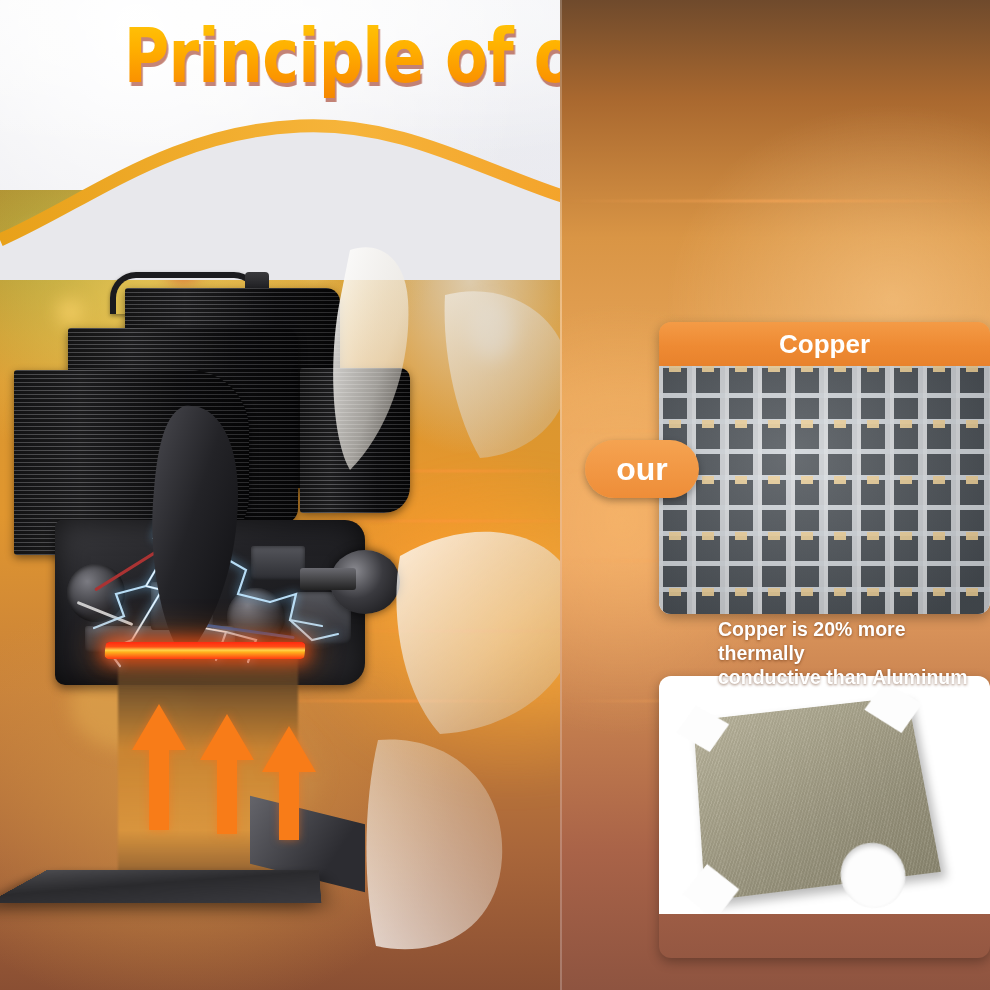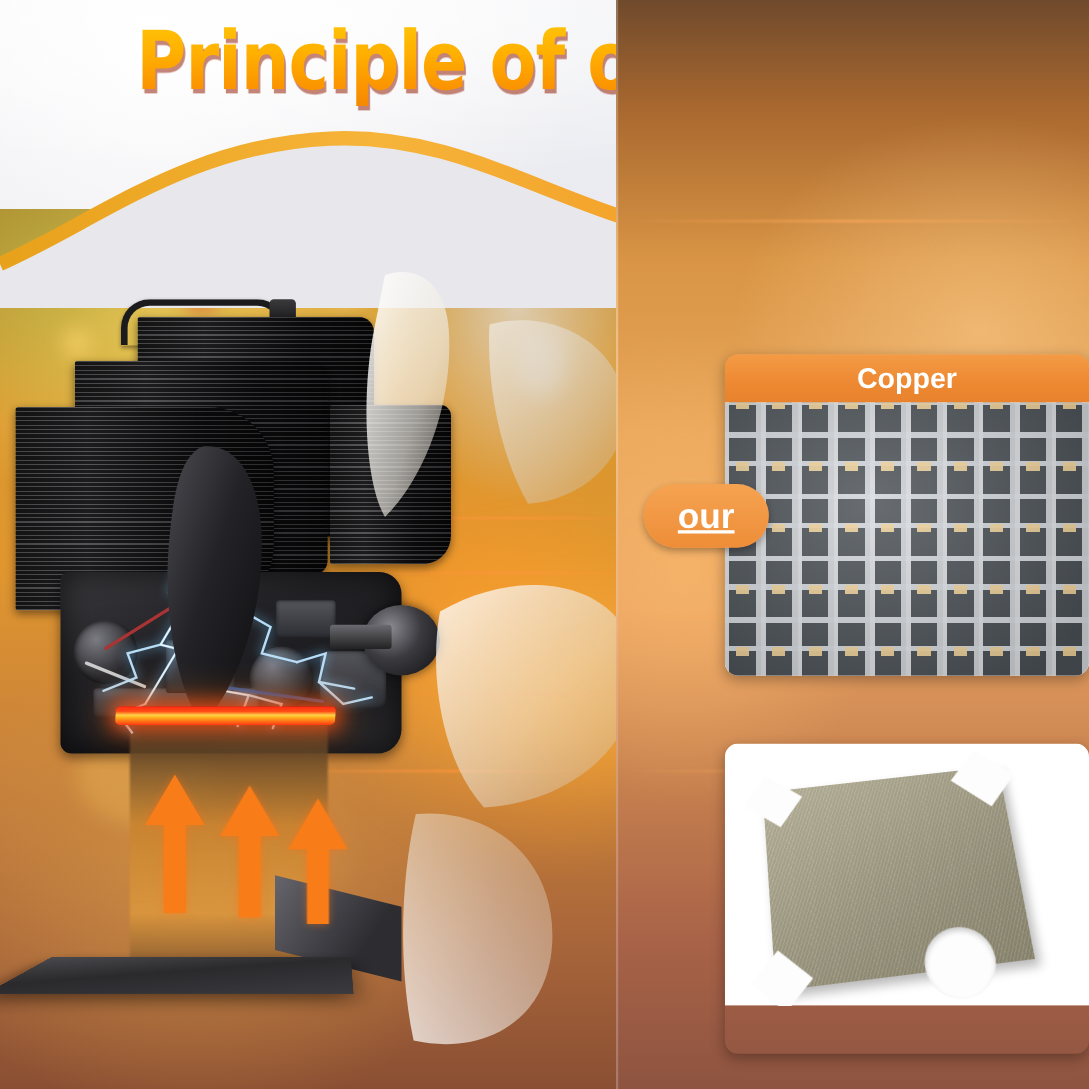--- a/index.html
+++ b/index.html
@@ -174,21 +174,20 @@
   .alu-notch{
     position:absolute; right:34px; bottom:-26px; width:62px; height:62px; border-radius:50%;
     background:#fdfdfd; box-shadow:inset 0 3px 5px rgba(0,0,0,.2);
   }
   .alu-corner{position:absolute; background:#fdfdfd;}
 
   .pill{
     position:absolute; display:flex; align-items:center; justify-content:center;
     color:#fff; font-size:32px; font-weight:bold; border-radius:40px;
     box-shadow:0 3px 7px rgba(0,0,0,.3);
-    text-decoration:underline;
   }
   .pill.our{background:linear-gradient(180deg,#f5a351,#ee8d38);}
   .pill.other{background:linear-gradient(180deg,#77777c,#696970);}
 
   .vs-badge{
     position:absolute; left:597px; top:596px; width:108px; height:108px; border-radius:50%;
     background:#fff; border:7px solid #f0922e;
     box-shadow:0 3px 10px rgba(0,0,0,.32);
     display:flex; align-items:center; justify-content:center; z-index:14;
   }
@@ -392,21 +391,22 @@
             repeating-linear-gradient(90deg, rgba(255,255,255,.22) 0 4px, rgba(0,0,0,0) 4px 33px);"></div>
         <div style="position:absolute;inset:0;background:radial-gradient(ellipse at 40% 35%, rgba(255,255,255,.18), rgba(0,0,0,.12) 85%);"></div>
       </div>
     </div>
   </div>
 
   <div class="pill our" style="left:585px;top:440px;width:114px;height:58px;z-index:13;">our</div>
 
 
   <div class="vs-caption">
-    <br>
+    <span>Copper is 20% more thermally</span><br>
+    <span>conductive than Aluminum</span>
   </div>
 
   <div class="card" style="left:659px;top:676px;width:331px;height:282px;z-index:12;">
     <div class="card-body" style="height:238px;">
       <div class="alu-plate">
         <div class="alu-notch"></div>
         <div class="alu-corner" style="right:-6px;top:-10px;width:46px;height:40px;transform:rotate(42deg);"></div>
         <div class="alu-corner" style="left:-12px;top:-8px;width:42px;height:36px;transform:rotate(38deg);"></div>
         <div class="alu-corner" style="left:-14px;bottom:-10px;width:40px;height:36px;transform:rotate(44deg);"></div>
       </div>

